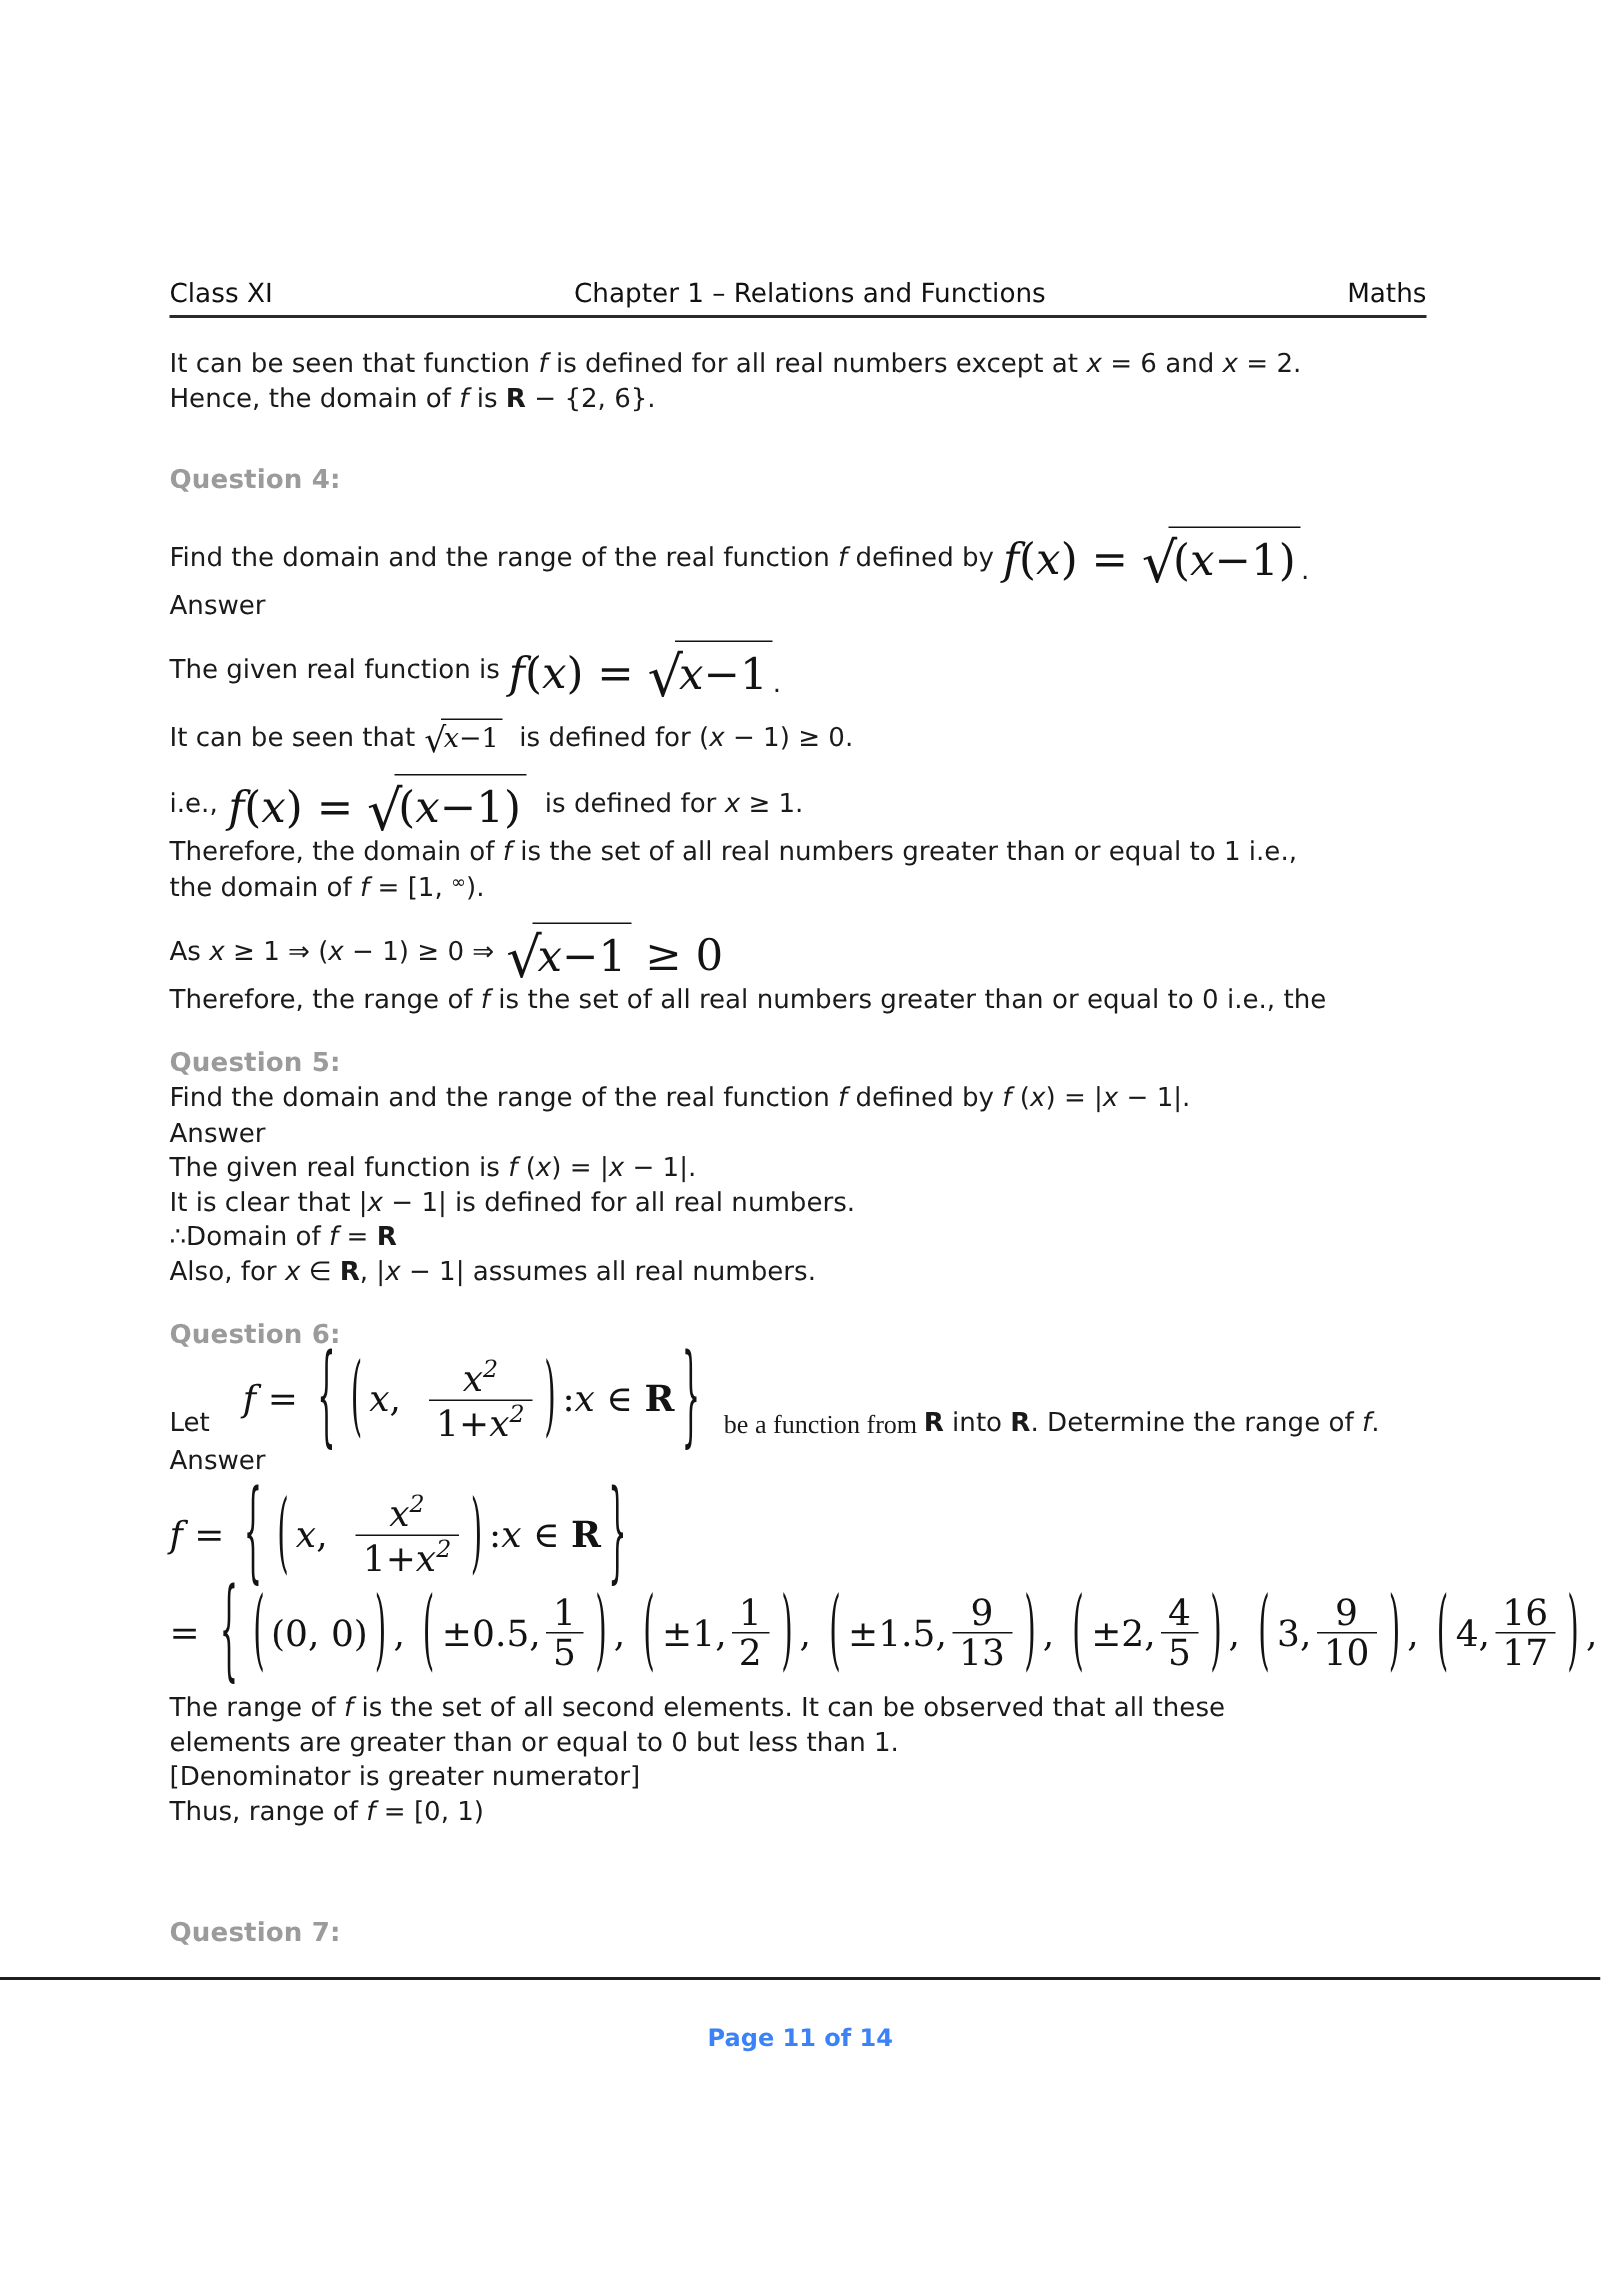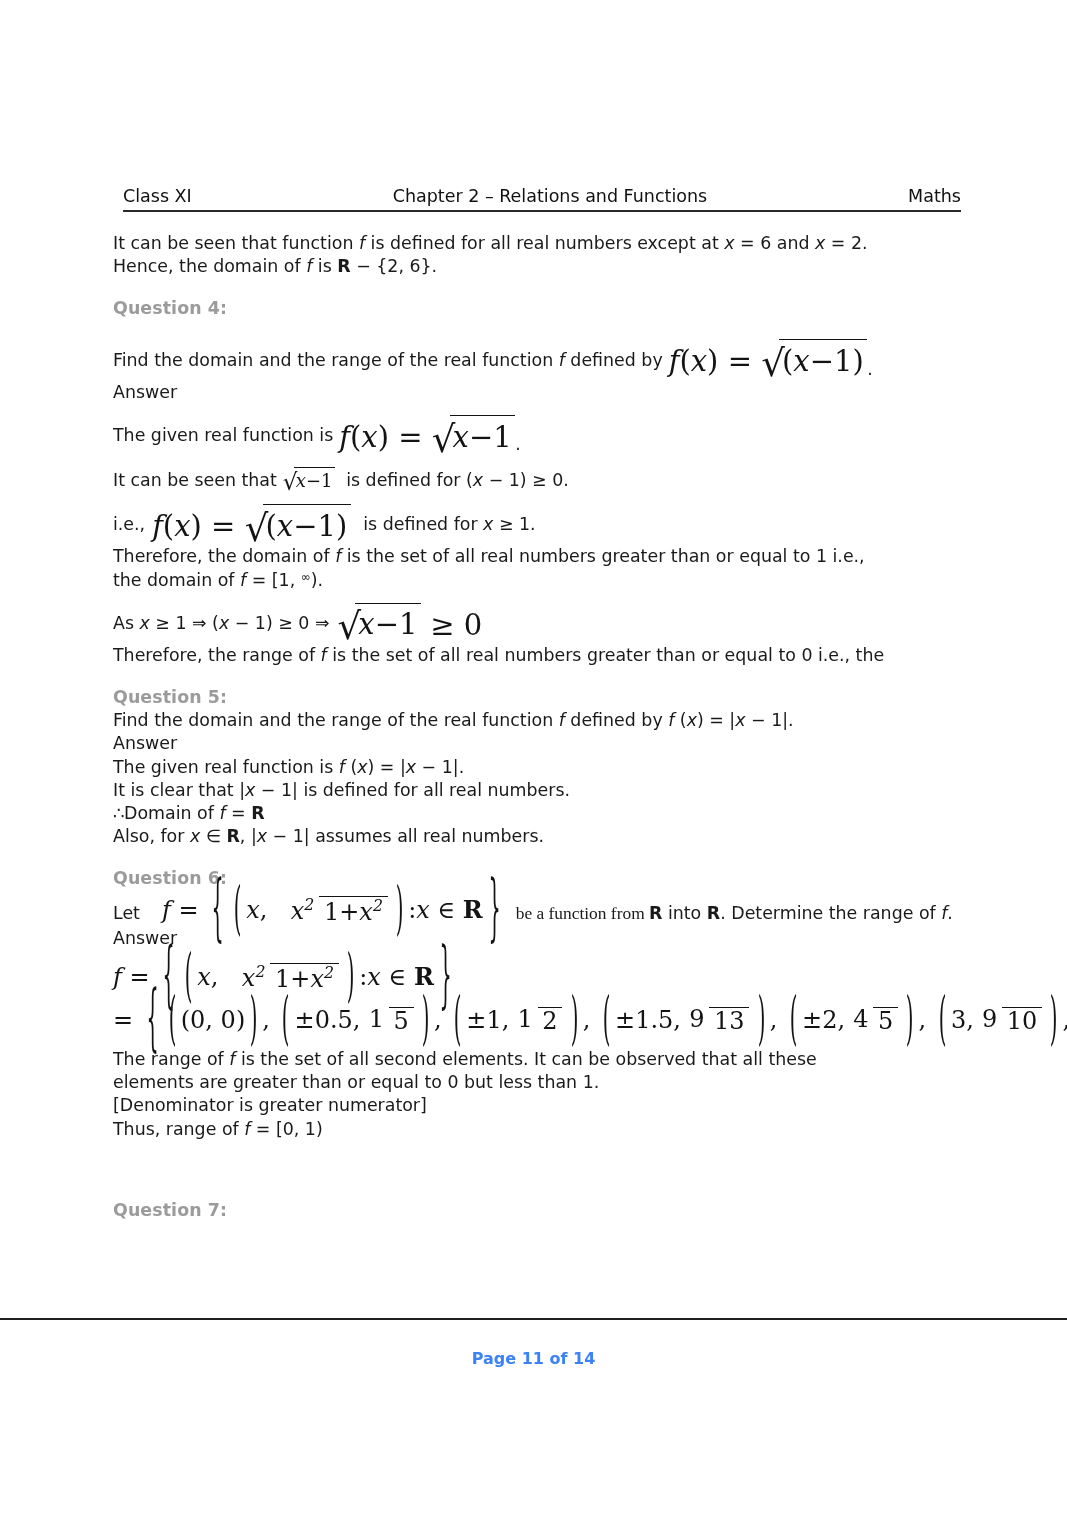--- a/index.html
+++ b/index.html
@@ -19,21 +19,21 @@
   .page {
     position: absolute;
     left: 0; top: 0;
     width: 1067px;
     height: 1529px;
   }
 
   
   .doc-header {
     position: absolute;
-    left: 123px;
+    left: 113px;
     top: 186px;
     width: 838px;
     display: flex;
     align-items: baseline;
     font-size: 17.5px;
     color: #111;
     border-bottom: 2.2px solid #2a2a2a;
     padding-bottom: 4px;
   }
   .hdr-left   { flex: 0 0 auto; }
@@ -43,21 +43,21 @@
   
   .content {
     position: absolute;
     left: 113px;
     top: 232px;
     width: 840px;
     font-size: 17.4px;
     line-height: 1.33;
   }
 
-  .p { margin: 0 0 0 0; }
+  .p { margin: 0 0 12px 0; }
   .gap-sm { height: 11px; }
   .gap-md { height: 19px; }
   .gap-xl { height: 58px; }
 
   .qhead {
     font-weight: bold;
     color: #9b9b9b;
     font-size: 17.4px;
     letter-spacing: 0.1px;
   }
@@ -94,20 +94,21 @@
   }
   .sqrt > .rad-body {
     display: inline-block;
     border-top: 1.3px solid #131313;
     padding: 0.06em 0.12em 0 0.10em;
   }
 
   
   .frac {
     display: inline-flex;
+    flex-direction: column;
     align-items: center;
     vertical-align: middle;
     font-style: normal;
     line-height: 1.03;
     margin: 0 0.14em;
     position: relative;
     top: -0.06em;
   }
   .frac .num { padding: 0 0.2em 0.04em 0.2em; }
   .frac .den { padding: 0.04em 0.2em 0 0.2em; border-top: 1.35px solid #131313; }
@@ -155,21 +156,21 @@
     color: #3b82f6;
   }
 </style>
 </head>
 <body>
 
 <div class="page">
 
   <div class="doc-header">
     <span class="hdr-left">Class XI</span>
-    <span class="hdr-center">Chapter 2 – Relations and Functions</span>
+    <span class="hdr-center">Chapter 1 – Relations and Functions</span>
     <span class="hdr-right">Maths</span>
   </div>
 
   <div class="content">
 
     <div class="p">
       <div><span>It can be seen that function </span><i>f</i><span> is defined for all real numbers except at </span><i>x</i><span> = 6 and </span><i>x</i><span> = 2.</span></div>
       <div><span>Hence, the domain of </span><i>f</i><span> is </span><b>R</b><span> − {2, 6}.</span></div>
     </div>
 

